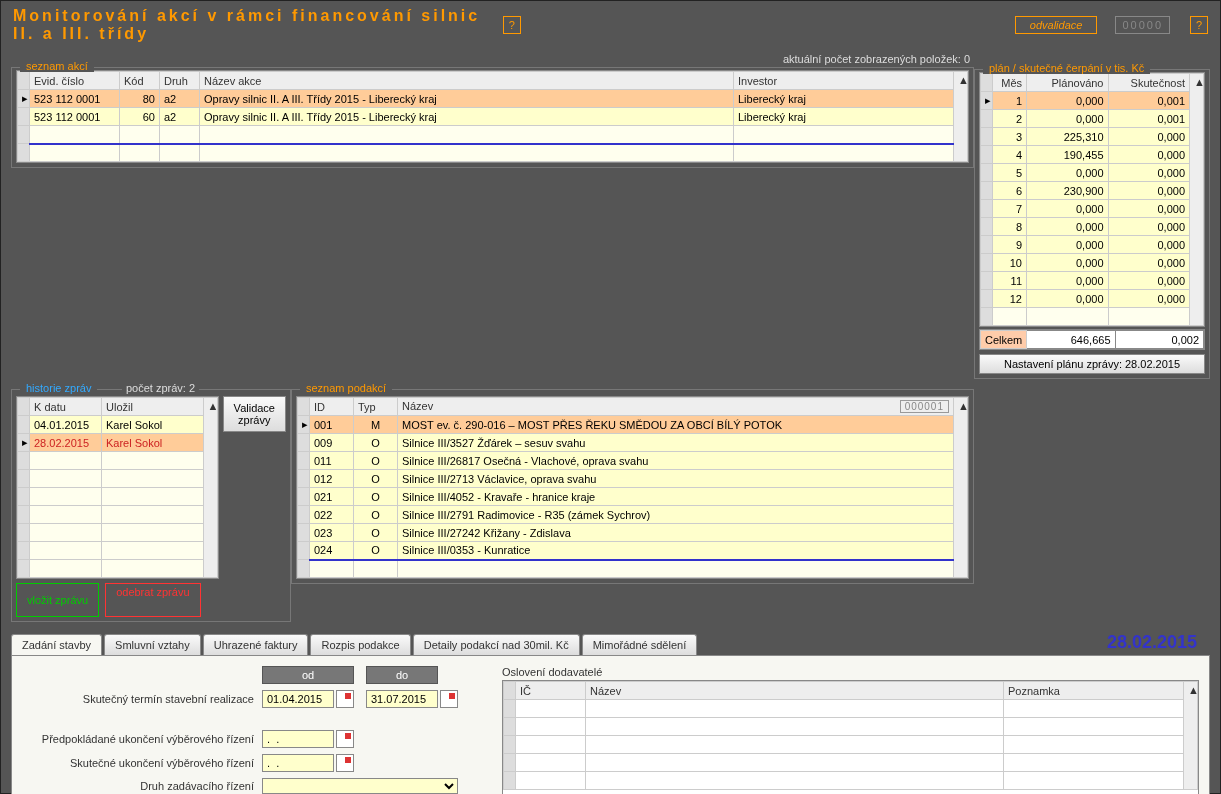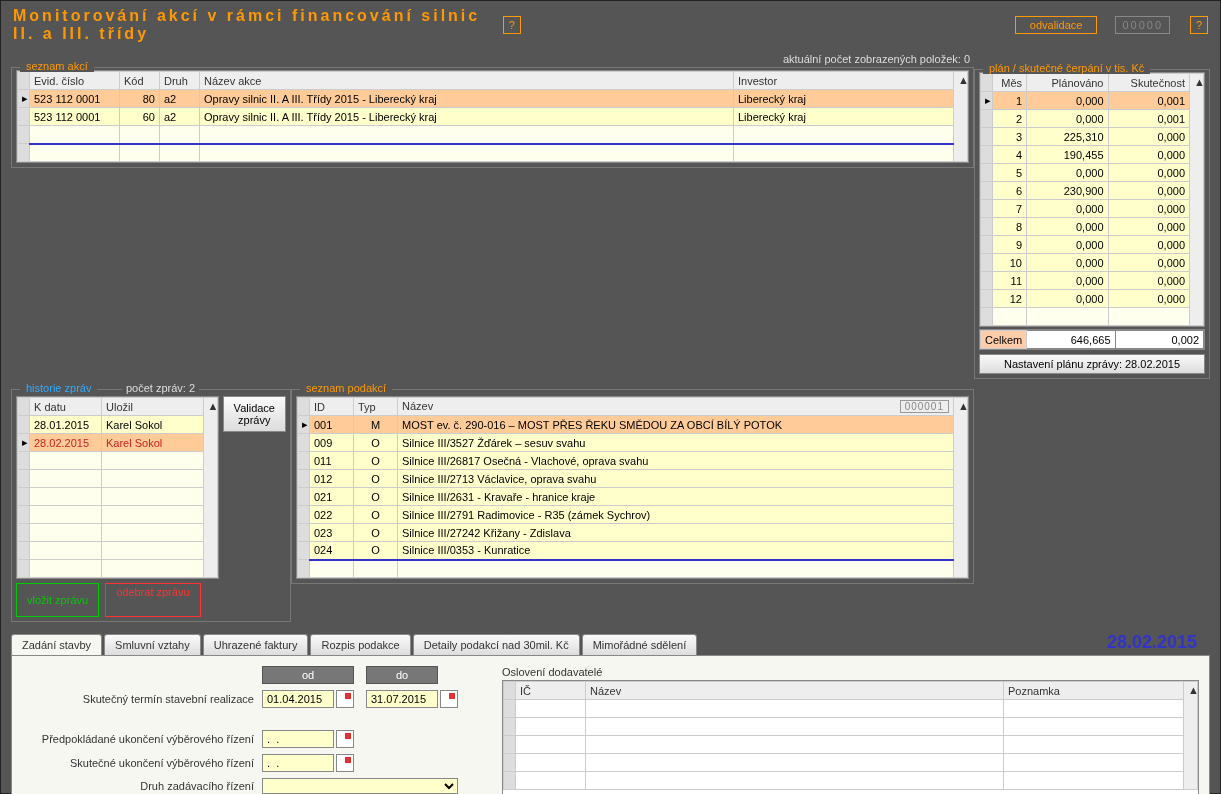--- a/index.html
+++ b/index.html
@@ -5,21 +5,21 @@
 * { box-sizing: border-box; font-family: Tahoma, sans-serif; font-size: 11px; }
 body { margin: 0; background: #555; padding: 0; }
 .window { width: 1221px; height: 794px; background: #555; position: relative; border: 1px solid #222; }
 .titlebar { height: 22px; background: linear-gradient(#e8e8e8,#d0d0d0); display: flex; align-items: center; padding: 0 4px; border-bottom: 1px solid #888; }
 .titlebar .icon { width: 16px; height: 16px; background: #2a6; margin-right: 4px; border-radius: 2px; }
 .titlebar .title { flex: 1; color: #222; }
 .titlebar .closebtn { width: 40px; height: 16px; background: #c33; color: #fff; text-align: center; border-radius: 3px; line-height: 14px; cursor: pointer; }
 .header { background: #555; padding: 6px 12px; display: flex; align-items: center; gap: 12px; }
 .header .h1 { color: #f90; font-size: 16px; letter-spacing: 3px; font-weight: bold; flex: 1; }
 .header .helpbox { width: 18px; height: 18px; border: 1px solid #f90; color: #f90; text-align: center; line-height: 16px; margin-left: 8px; cursor: pointer; }
-.btn-orange { border: 1px solid #f90; background: #555; color: #f90; padding: 2px 14px; cursor: pointer; margin-right: 6px; }
+.btn-orange { border: 1px solid #f90; background: #555; color: #f90; padding: 2px 14px; cursor: pointer; margin-right: 6px; font-style: italic; }
 .counter { border: 1px solid #888; background: #555; color: #888; padding: 2px 6px; letter-spacing: 2px; }
 .content { padding: 4px 10px 10px 10px; }
 .row { display: flex; }
 .panel { border: 1px solid #777; position: relative; background: #555; padding: 6px 4px 4px 4px; }
 .panel-title { position: absolute; top: -8px; left: 8px; background: #555; color: #f90; padding: 0 6px; font-size: 11px; }
 .panel-title-blue { position: absolute; top: -8px; left: 8px; background: #555; color: #3af; padding: 0 6px; }
 .grid { border: 1px solid #888; background: #fff; font-size: 11px; }
 .grid table { border-collapse: collapse; width: 100%; table-layout: fixed; }
 .grid th { background: #eee; border: 1px solid #ccc; padding: 2px 4px; text-align: left; font-weight: normal; color: #333; height: 18px; overflow: hidden; white-space: nowrap; }
 .grid td { border: 1px solid #ccc; padding: 2px 4px; background: #ffc; height: 18px; overflow: hidden; white-space: nowrap; }
@@ -273,21 +273,21 @@
                   </colgroup>
                 <tbody>
                     <tr>
                   <th class="rowmark"></th>
                   <th>K datu</th>
                   <th>Uložil</th>
                   <th class="scrolltrack" rowspan="10" style="vertical-align:top;">▲</th>
                 </tr>
                 <tr>
                       <td class="rowmark"></td>
-                      <td>28.01.2015</td>
+                      <td>04.01.2015</td>
                       <td>Karel Sokol</td>
                     </tr>
                 <tr class="sel">
                       <td class="rowmark">▸</td>
                       <td class="redtext">28.02.2015</td>
                       <td class="redtext">Karel Sokol</td>
                     </tr>
                 <tr class="empty">
                       <td class="rowmark"></td>
                       <td></td>
@@ -377,21 +377,21 @@
               <tr>
                     <td class="rowmark"></td>
                     <td>012</td>
                     <td style="text-align:center">O</td>
                     <td>Silnice III/2713 Václavice, oprava svahu</td>
                   </tr>
               <tr>
                     <td class="rowmark"></td>
                     <td>021</td>
                     <td style="text-align:center">O</td>
-                    <td>Silnice III/2631 - Kravaře - hranice kraje</td>
+                    <td>Silnice III/4052 - Kravaře - hranice kraje</td>
                   </tr>
               <tr>
                     <td class="rowmark"></td>
                     <td>022</td>
                     <td style="text-align:center">O</td>
                     <td>Silnice III/2791 Radimovice - R35 (zámek Sychrov)</td>
                   </tr>
               <tr>
                     <td class="rowmark"></td>
                     <td>023</td>

